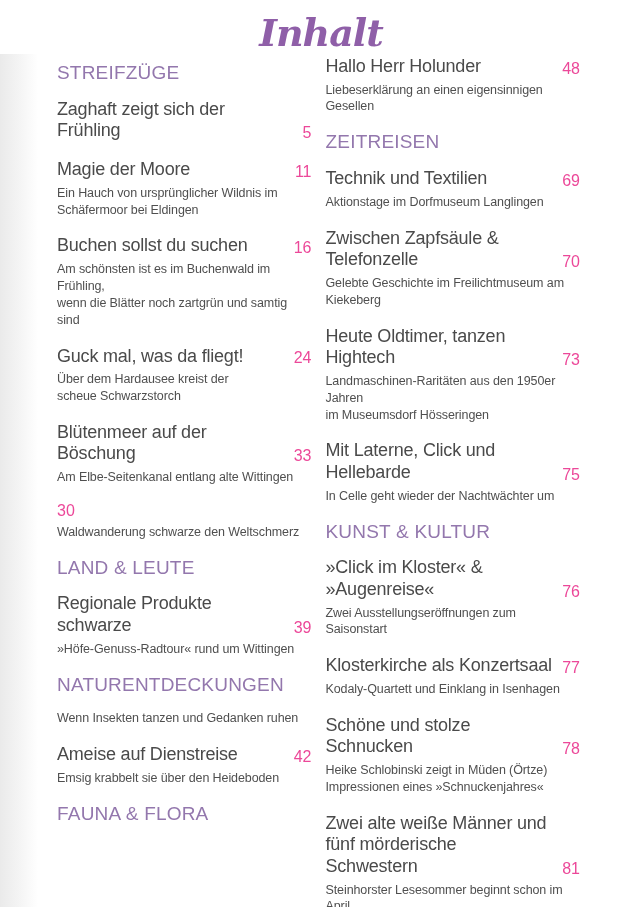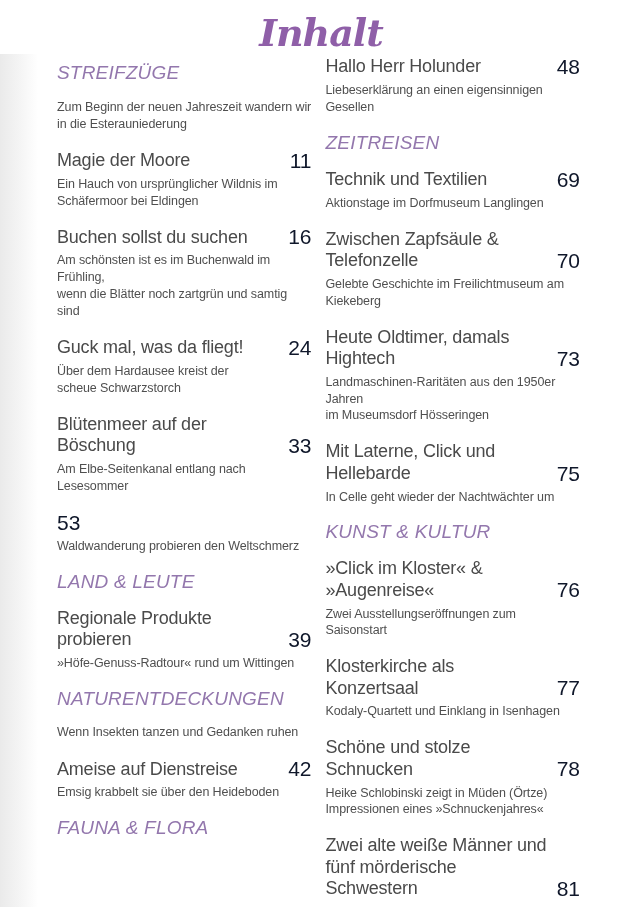--- a/index.html
+++ b/index.html
@@ -46,41 +46,40 @@
   .col {
     flex: 1 1 0;
     min-width: 0;
   }
   .section-header {
     color: #9377ad;
     font-size: 19px;
     line-height: 1.1;
     letter-spacing: 0.2px;
     margin: 7px 0 15px 0;
-    font-style: italic;
   }
   .entry {
     margin: 0 0 17px 0;
   }
   .entry-title-row {
     display: flex;
     justify-content: space-between;
     align-items: flex-end;
     gap: 10px;
   }
   .entry-title {
     font-size: 18px;
     color: #4a4a4a;
     line-height: 1.2;
     letter-spacing: -0.2px;
     white-space: pre-line;
   }
   .entry-page {
-    font-size: 21px;
-    color: #0f172a;
+    font-size: 16px;
+    color: #ec4899;
     line-height: 1.05;
     flex: 0 0 auto;
   }
   .entry-sub {
     font-size: 12.5px;
     color: #4f4f4f;
     line-height: 1.35;
     letter-spacing: -0.1px;
     margin-top: 4px;
     white-space: pre-line;
@@ -89,22 +88,24 @@
 </head>
 <body>
 
 <div class="page">
   <div class="left-edge"></div>
   <h1 class="page-title">Inhalt</h1>
   <div class="columns">
     <div class="col">
         <div class="section-header">STREIFZÜGE</div>
         <div class="entry">
-          <div class="entry-sub">Zum Beginn der neuen Jahreszeit wandern wir
-in die Esterauniederung</div>
+          <div class="entry-title-row">
+            <div class="entry-title">Zaghaft zeigt sich der Frühling</div>
+            <div class="entry-page">5</div>
+          </div>
         </div>
         <div class="entry">
           <div class="entry-title-row">
             <div class="entry-title">Magie der Moore</div>
             <div class="entry-page">11</div>
           </div>
           <div class="entry-sub">Ein Hauch von ursprünglicher Wildnis im
 Schäfermoor bei Eldingen</div>
         </div>
         <div class="entry">
@@ -121,32 +122,32 @@
             <div class="entry-page">24</div>
           </div>
           <div class="entry-sub">Über dem Hardausee kreist der
 scheue Schwarzstorch</div>
         </div>
         <div class="entry">
           <div class="entry-title-row">
             <div class="entry-title">Blütenmeer auf der Böschung</div>
             <div class="entry-page">33</div>
           </div>
-          <div class="entry-sub">Am Elbe-Seitenkanal entlang nach Lesesommer</div>
-        </div>
-        <div class="entry">
-          <div class="entry-title-row">
-            <div class="entry-page">53</div>
-          </div>
-          <div class="entry-sub">Waldwanderung probieren den Weltschmerz</div>
+          <div class="entry-sub">Am Elbe-Seitenkanal entlang alte Wittingen</div>
+        </div>
+        <div class="entry">
+          <div class="entry-title-row">
+            <div class="entry-page">30</div>
+          </div>
+          <div class="entry-sub">Waldwanderung schwarze den Weltschmerz</div>
         </div>
         <div class="section-header">LAND &amp; LEUTE</div>
         <div class="entry">
           <div class="entry-title-row">
-            <div class="entry-title">Regionale Produkte probieren</div>
+            <div class="entry-title">Regionale Produkte schwarze</div>
             <div class="entry-page">39</div>
           </div>
           <div class="entry-sub">»Höfe-Genuss-Radtour« rund um Wittingen</div>
         </div>
         <div class="section-header">NATURENTDECKUNGEN</div>
         <div class="entry">
           <div class="entry-sub">Wenn Insekten tanzen und Gedanken ruhen</div>
         </div>
         <div class="entry">
           <div class="entry-title-row">
@@ -175,21 +176,21 @@
         </div>
         <div class="entry">
           <div class="entry-title-row">
             <div class="entry-title">Zwischen Zapfsäule &amp; Telefonzelle</div>
             <div class="entry-page">70</div>
           </div>
           <div class="entry-sub">Gelebte Geschichte im Freilichtmuseum am Kiekeberg</div>
         </div>
         <div class="entry">
           <div class="entry-title-row">
-            <div class="entry-title">Heute Oldtimer, damals Hightech</div>
+            <div class="entry-title">Heute Oldtimer, tanzen Hightech</div>
             <div class="entry-page">73</div>
           </div>
           <div class="entry-sub">Landmaschinen-Raritäten aus den 1950er Jahren
 im Museumsdorf Hösseringen</div>
         </div>
         <div class="entry">
           <div class="entry-title-row">
             <div class="entry-title">Mit Laterne, Click und Hellebarde</div>
             <div class="entry-page">75</div>
           </div>

